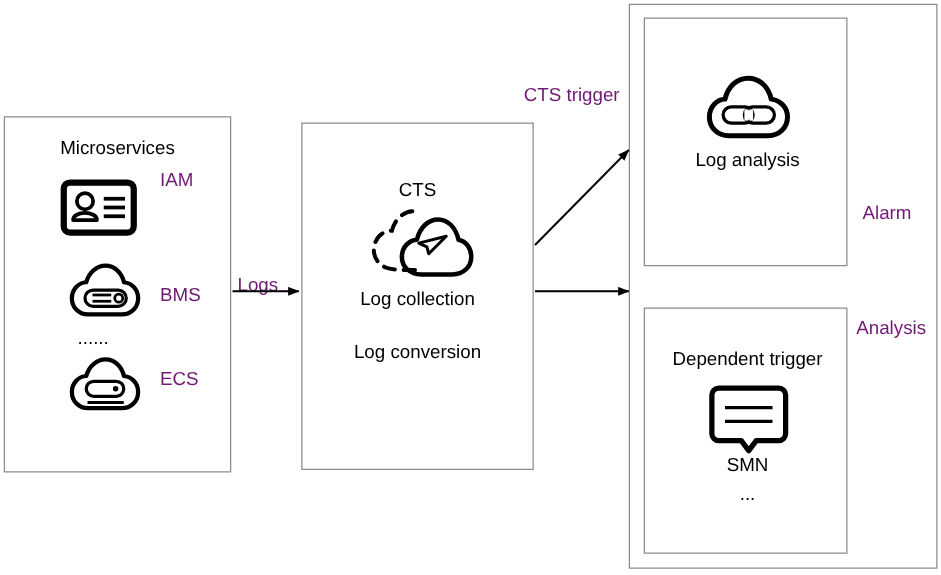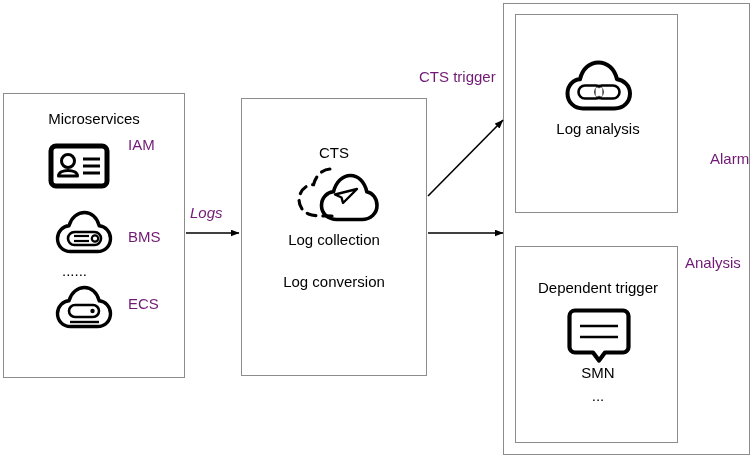--- a/index.html
+++ b/index.html
@@ -152,42 +152,42 @@
                C66 44, 59.5 50.5, 50.5 50.5 Z" fill="none" stroke="#000000" stroke-width="4" stroke-linejoin="round"></path>
       <rect x="14.5" y="27.5" width="24" height="13" rx="6.5" ry="6.5" fill="none" stroke="#000000" stroke-width="2.6"></rect>
       <rect x="31.5" y="27.5" width="24" height="13" rx="6.5" ry="6.5" fill="none" stroke="#000000" stroke-width="2.6"></rect>
       <line x1="33" y1="29.5" x2="33" y2="38.5" stroke="#ffffff" stroke-width="3"></line>
       <line x1="37" y1="29.5" x2="37" y2="38.5" stroke="#ffffff" stroke-width="3"></line>
     </svg>
   </div>
 
   <div class="lbl-center" style="left:598px; top:120px;">Log analysis</div>
 
-  <div class="lbl" style="left:690px; top:150px;margin-left:20px;">Alarm</div>
+  <div class="lbl" style="left:690px; top:162px;">Alarm</div>
 
   <div class="box" style="left:515px; top:246px; width:163px; height:197px;"></div>
 
   <div class="lbl-center" style="left:598px; top:279px;">Dependent trigger</div>
 
   <div class="icon" style="left:566px; top:307px;">
     <svg width="66" height="56" viewBox="0 0 66 56">
       <path d="M9 3.5 H57 A5.5 5.5 0 0 1 62.5 9 V40 A5.5 5.5 0 0 1 57 45.5
                H39 L33 53.5 L27 45.5 H9 A5.5 5.5 0 0 1 3.5 40 V9
                A5.5 5.5 0 0 1 9 3.5 Z" fill="none" stroke="#000000" stroke-width="4.2" stroke-linejoin="round"></path>
       <line x1="14" y1="19" x2="52" y2="19" stroke="#000000" stroke-width="2.6"></line>
       <line x1="14" y1="30" x2="52" y2="30" stroke="#000000" stroke-width="2.6"></line>
     </svg>
   </div>
 
   <div class="lbl-center" style="left:598px; top:364px;">SMN</div>
   <div class="lbl-center" style="left:598px; top:387px;">...</div>
 
   <div class="lbl" style="left:685px; top:254px;">Analysis</div>
 
-  <div class="lbl" style="left:190px; top:204px;font-style:italic;">Logs</div>
+  <div class="lbl" style="left:190px; top:220px;">Logs</div>
 
   <div class="lbl" style="left:419px; top:68px;">CTS trigger</div>
 
   <svg class="arrow-layer">
     <defs>
       <marker id="arrowhead" markerWidth="9" markerHeight="7" refX="8.5" refY="3.5" orient="auto" markerUnits="userSpaceOnUse">
         <polygon points="0 0, 9 3.5, 0 7" fill="#000000"></polygon>
       </marker>
     </defs>
 

